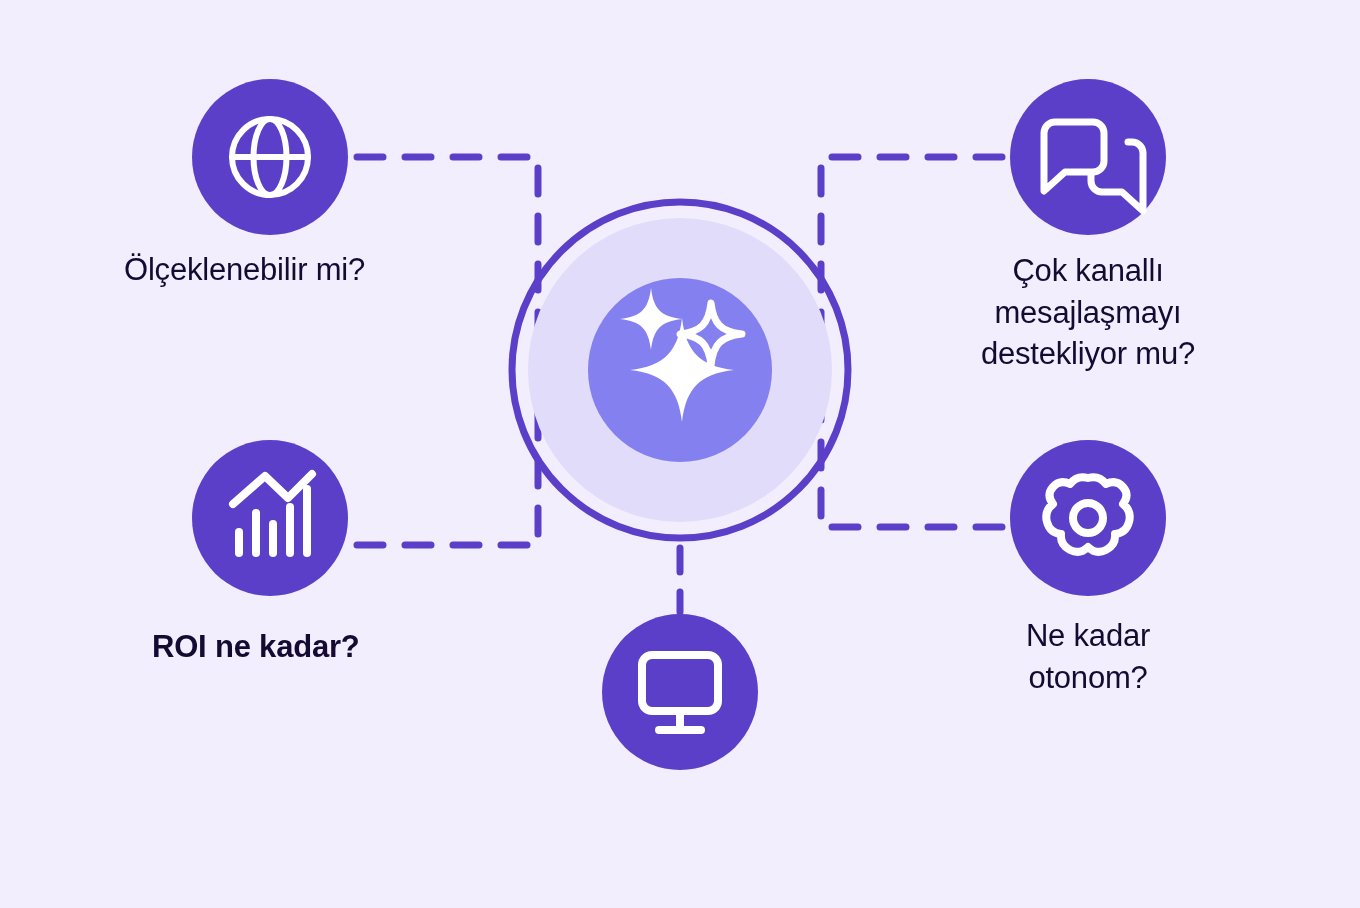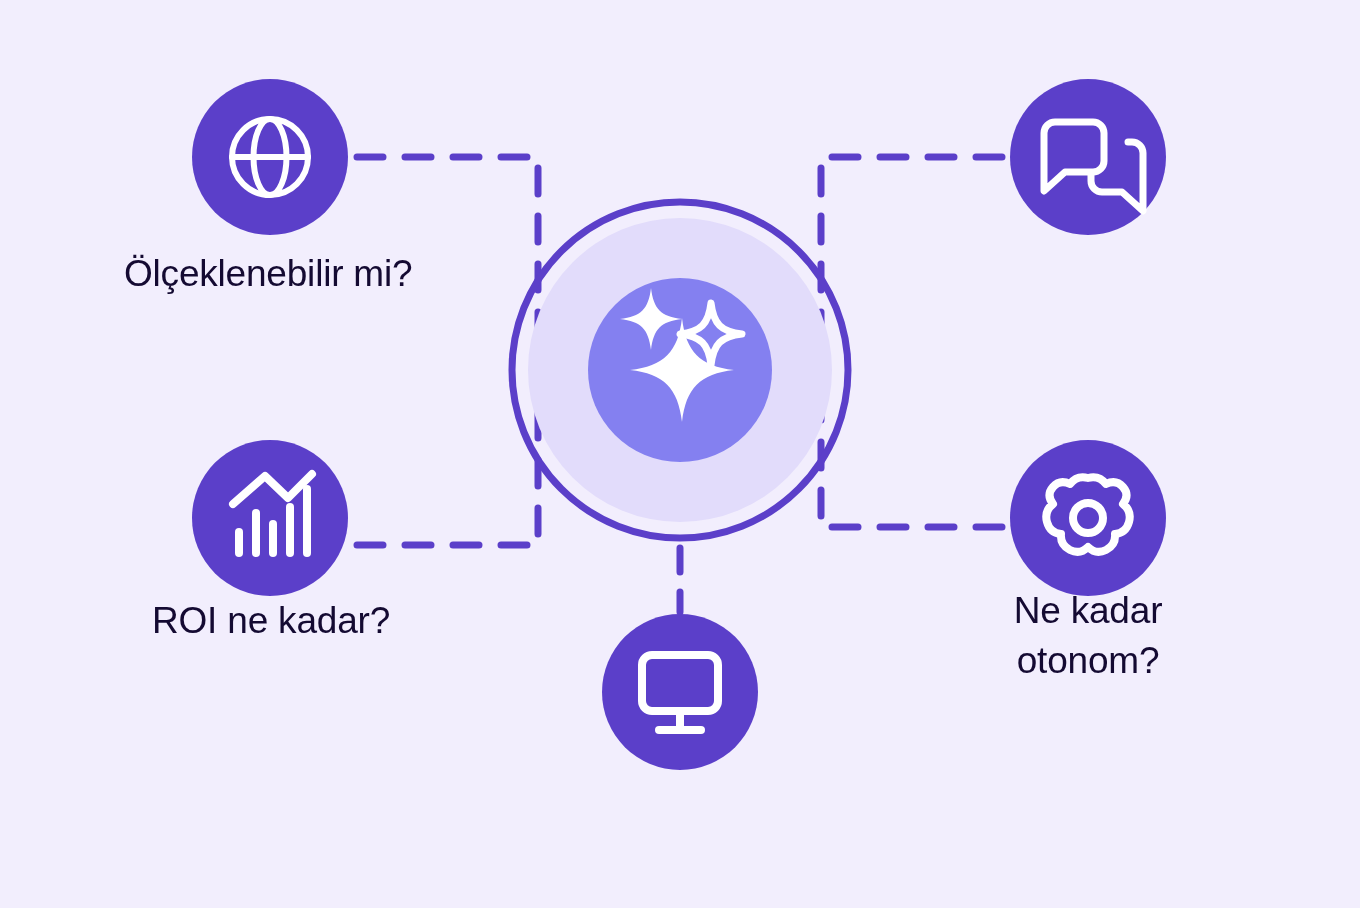--- a/index.html
+++ b/index.html
@@ -25,21 +25,21 @@
     top: 0;
     left: 0;
     width: 1360px;
     height: 908px;
     display: block;
   }
   .node-label {
     position: absolute;
     color: #140A32;
     font-family: "Liberation Sans", sans-serif;
-    font-size: 37px;
+    font-size: 31px;
     font-weight: 400;
     line-height: 1.34;
     letter-spacing: -0.2px;
     text-align: center;
     white-space: pre-line;
     pointer-events: none;
   }
   .label-left {
     text-align: left;
   }
@@ -158,20 +158,23 @@
         <rect x="642" y="655" width="76" height="56" rx="10"></rect>
         <line x1="680" y1="711" x2="680" y2="730"></line>
         <line x1="659" y1="730" x2="701" y2="730"></line>
       </g>
     </g>
 
   </svg>
 
   <div class="node-label label-left" style="left:124px; top:249px; width:330px;">Ölçeklenebilir mi?</div>
 
+  <div class="node-label label-center" style="left:928px; top:250px; width:320px;">Çok kanallı
+mesajlaşmayı
+destekliyor mu?</div>
 
-  <div class="node-label label-left" style="left:152px; top:596px; width:330px;">ROI ne kadar?</div>
+  <div class="node-label label-left" style="left:152px; top:626px; width:330px;font-weight:bold;">ROI ne kadar?</div>
 
-  <div class="node-label label-center" style="left:948px; top:586px; width:280px;">Ne kadar
+  <div class="node-label label-center" style="left:948px; top:615px; width:280px;">Ne kadar
 otonom?</div>
 
 
 </div>
 
 </body></html>

